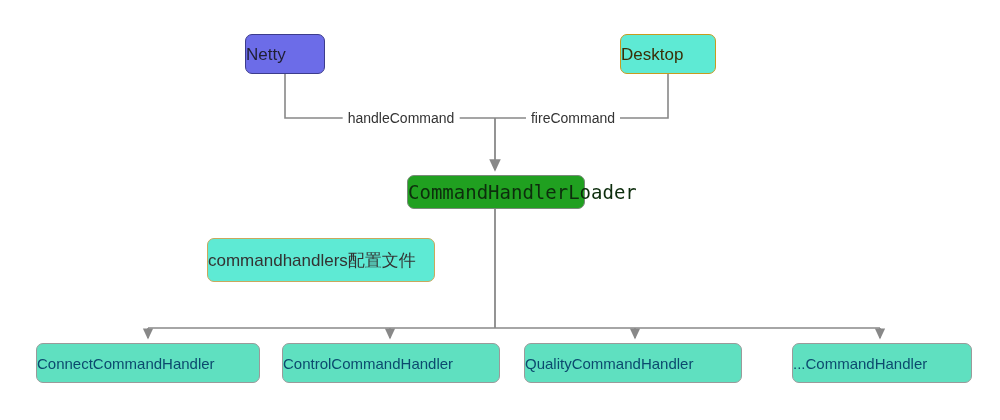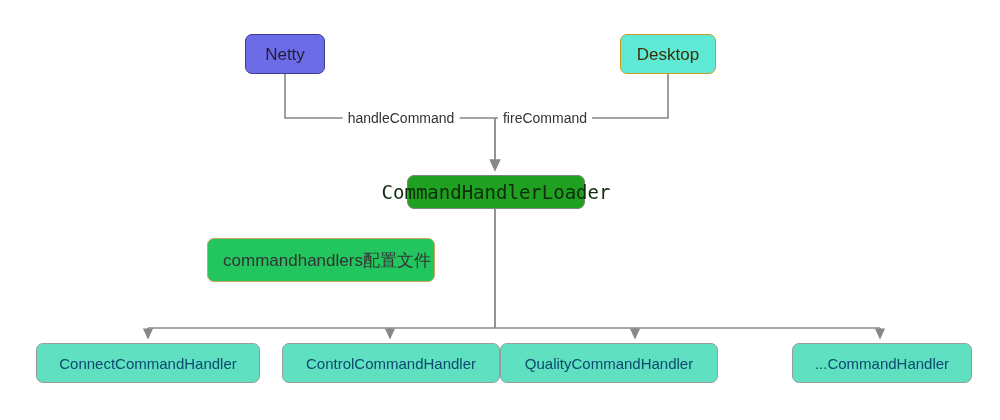--- a/index.html
+++ b/index.html
@@ -21,21 +21,20 @@
     top: 0;
     width: 1000px;
     height: 420px;
     pointer-events: none;
   }
   .node {
     position: absolute;
     box-sizing: border-box;
     display: flex;
     align-items: center;
-    justify-content: center;
     border-radius: 7px;
     border: 1.2px solid #999999;
     text-align: center;
     white-space: nowrap;
     color: #333333;
     font-size: 17px;
     line-height: 1;
     z-index: 3;
   }
   .node-netty {
@@ -65,51 +64,50 @@
     border-color: #7a8a7a;
     color: #0d2d0d;
     font-family: "DejaVu Sans Mono", "Liberation Mono", monospace;
     font-size: 19px;
   }
   .node-config {
     left: 207px;
     top: 238px;
     width: 228px;
     height: 44px;
-    background: #22c55e;
+    background: #5eead4;
     border-color: #c9a85c;
     color: #333333;
     font-size: 17px;
-    padding-left: 12px;
   }
   .node-handler {
     top: 343px;
     height: 40px;
     background: #5fe0c0;
     border-color: #9a9a9a;
     color: #0c4a6e;
     font-size: 15px;
   }
   .h1 { left: 36px;  width: 224px; }
   .h2 { left: 282px; width: 218px; }
-  .h3 { left: 500px; width: 218px; }
+  .h3 { left: 524px; width: 218px; }
   .h4 { left: 792px; width: 180px; }
 
   .edge-label {
     position: absolute;
     transform: translate(-50%, -50%);
     background: #ffffff;
     padding: 0 5px;
     font-size: 14px;
     color: #333333;
     white-space: nowrap;
     z-index: 2;
   }
   .lbl-handle { left: 393px; top: 118px; margin-left: 8px; }
-  .lbl-fire   { left: 545px; top: 118px; }
+  .lbl-fire   { left: 573px; top: 118px; }
 </style>
 </head>
 <body>
 
 <div id="canvas">
 
   <svg id="wires" viewBox="0 0 1000 420" xmlns="http://www.w3.org/2000/svg">
     <defs>
       <marker id="arrow" markerWidth="10" markerHeight="10" refX="6" refY="3.2" orient="auto" markerUnits="strokeWidth">
         <path d="M0,0 L7,3.2 L0,6.4 z" fill="#888888"></path>

